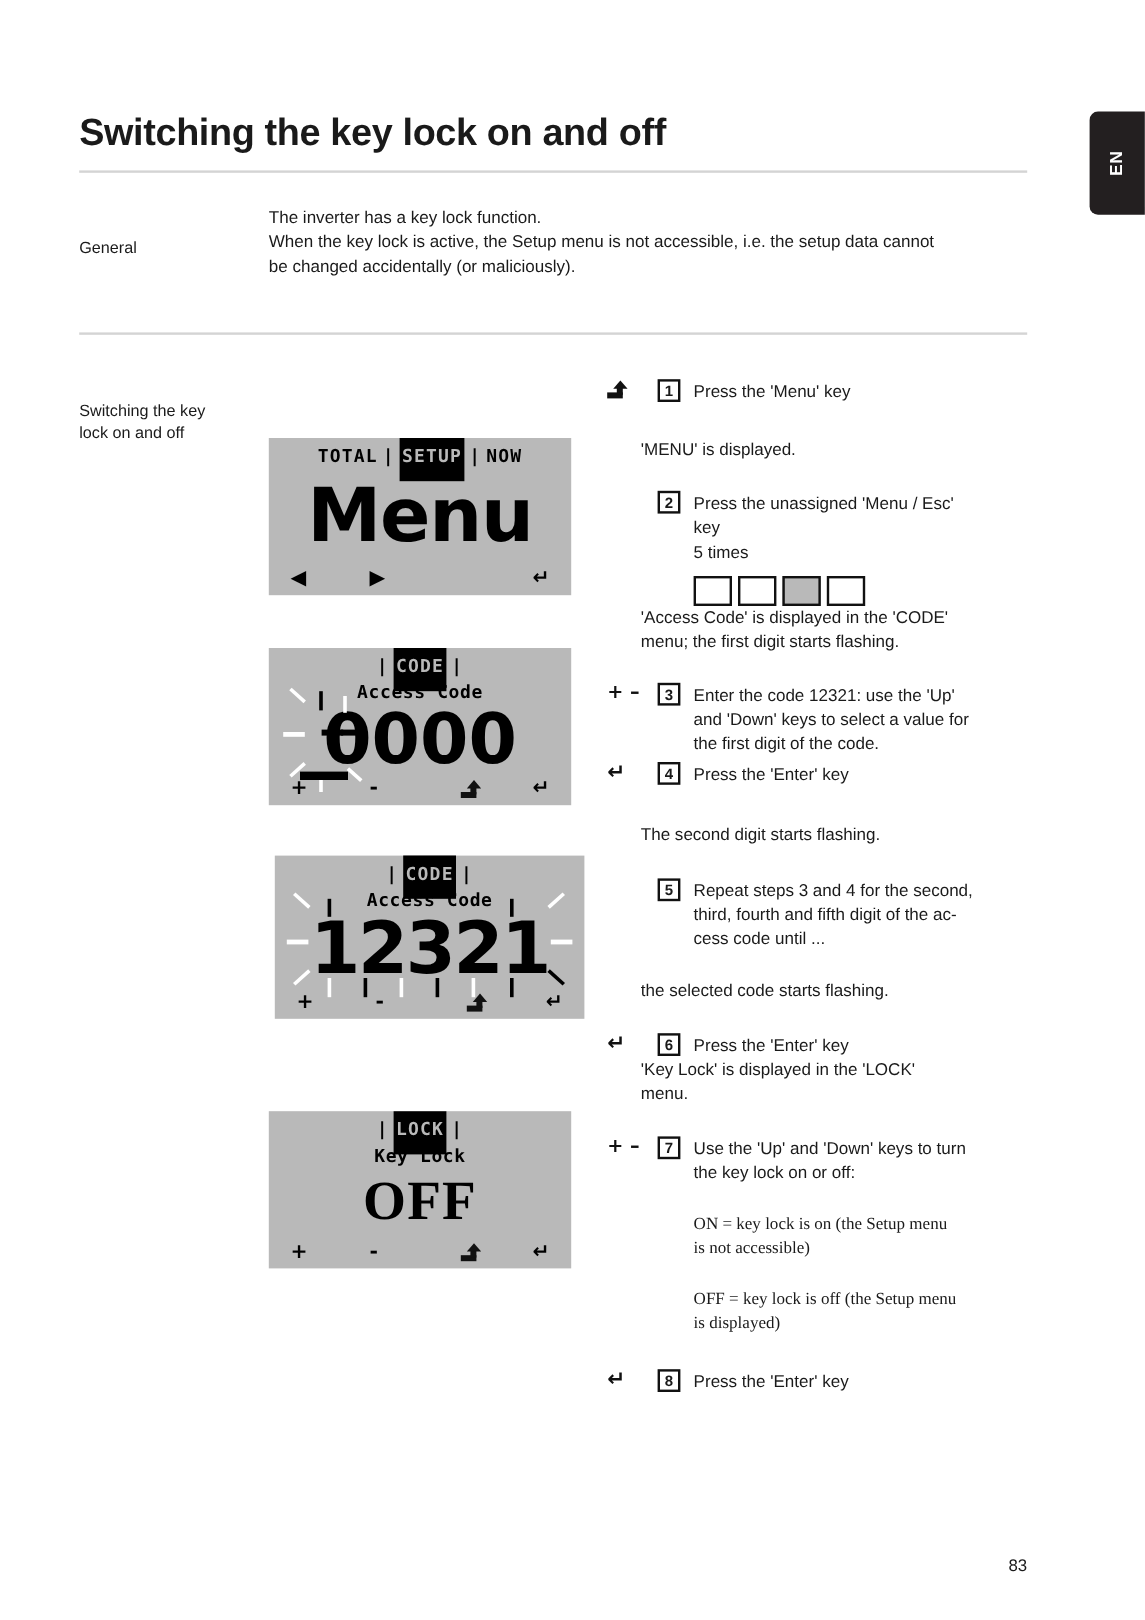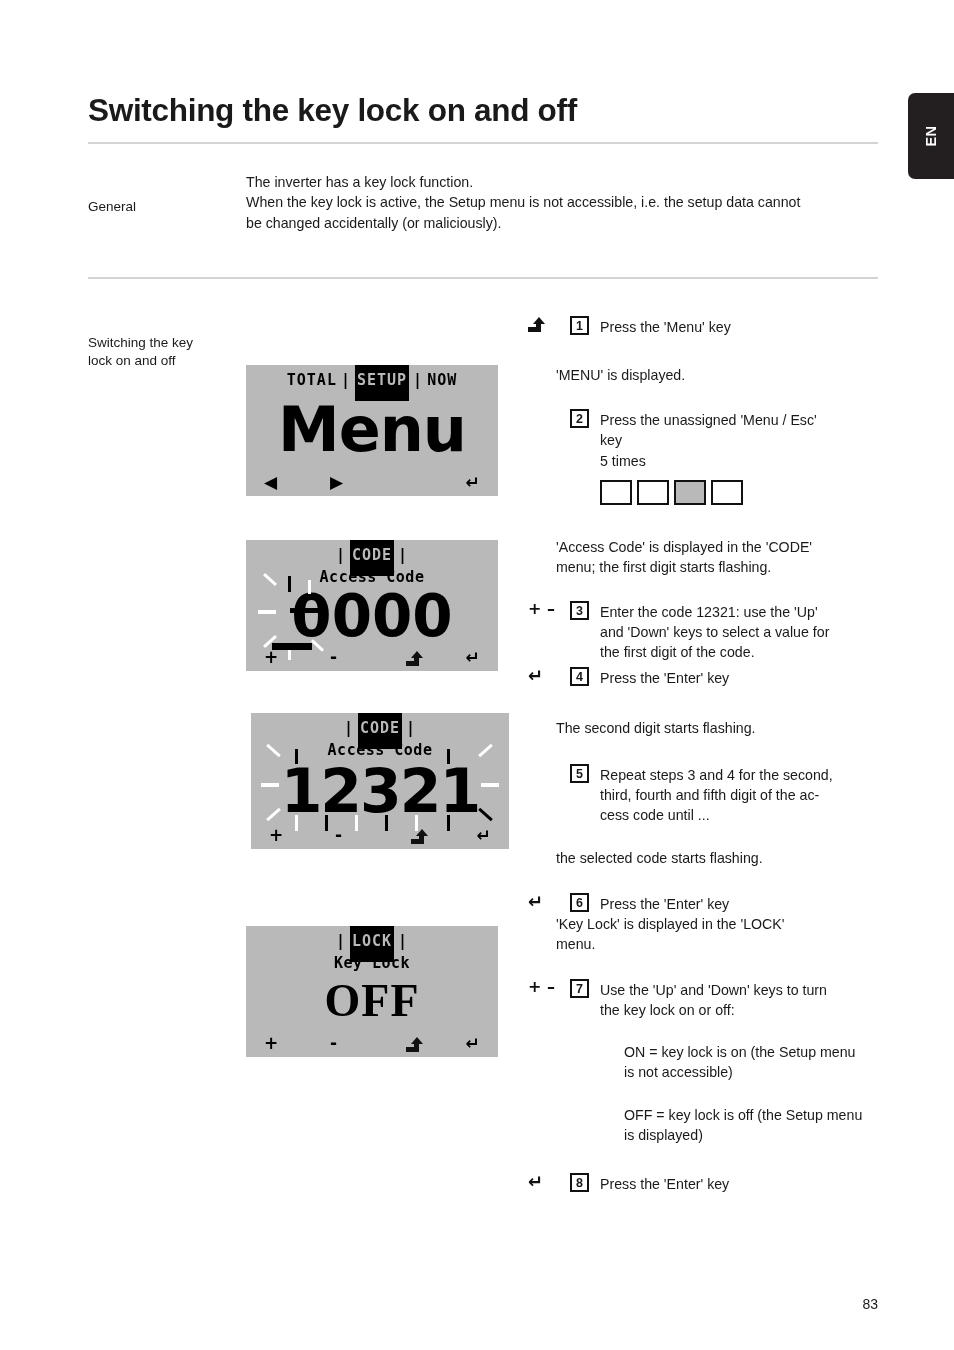--- a/index.html
+++ b/index.html
@@ -32,21 +32,21 @@
     color: #ffffff;
     font-size: 14.5px;
     font-weight: bold;
     letter-spacing: 0.5px;
     white-space: nowrap;
   }
 
   
   .page {
     position: absolute;
-    left: 88px;
+    left: 66px;
     top: 0;
     width: 790px;
     height: 1350px;
   }
 
   .page-title {
     position: absolute;
     top: 72px;
     left: 0;
     font-size: 31.5px;
@@ -212,23 +212,24 @@
     font-size: 14.2px;
     line-height: 1.42;
     padding-top: 1px;
   }
   .note {
     margin-left: 28px;
     font-size: 14.2px;
     line-height: 1.42;
   }
   .subnote {
-    margin-left: 96px;
+    margin-left: 72px;
     font-size: 14.2px;
     line-height: 1.42;
+    font-family: Liberation Serif, serif;
   }
 
   .keyrow { margin-left: 72px; display: flex; gap: 5px; }
   .keybox {
     width: 32px;
     height: 25px;
     border: 2px solid #111;
     background: #ffffff;
   }
   .keybox.on { background: #b9b9b9; }
@@ -396,21 +397,21 @@
         </div>
       </div>
 
       <div class="keyrow" style="margin-top:9px">
         <div class="keybox"></div>
         <div class="keybox"></div>
         <div class="keybox on"></div>
         <div class="keybox"></div>
       </div>
 
-      <div class="note" style="margin-top:32px">
+      <div class="note" style="">
         <div>'Access Code' is displayed in the 'CODE'</div>
         <div>menu; the first digit starts flashing.</div>
       </div>
 
       <div class="srow" style="margin-top:24px">
         <div class="skey">+ –</div>
         <div class="snum">3</div>
         <div class="stext">
           <div>Enter the code 12321: use the 'Up'</div>
           <div>and 'Down' keys to select a value for</div>

